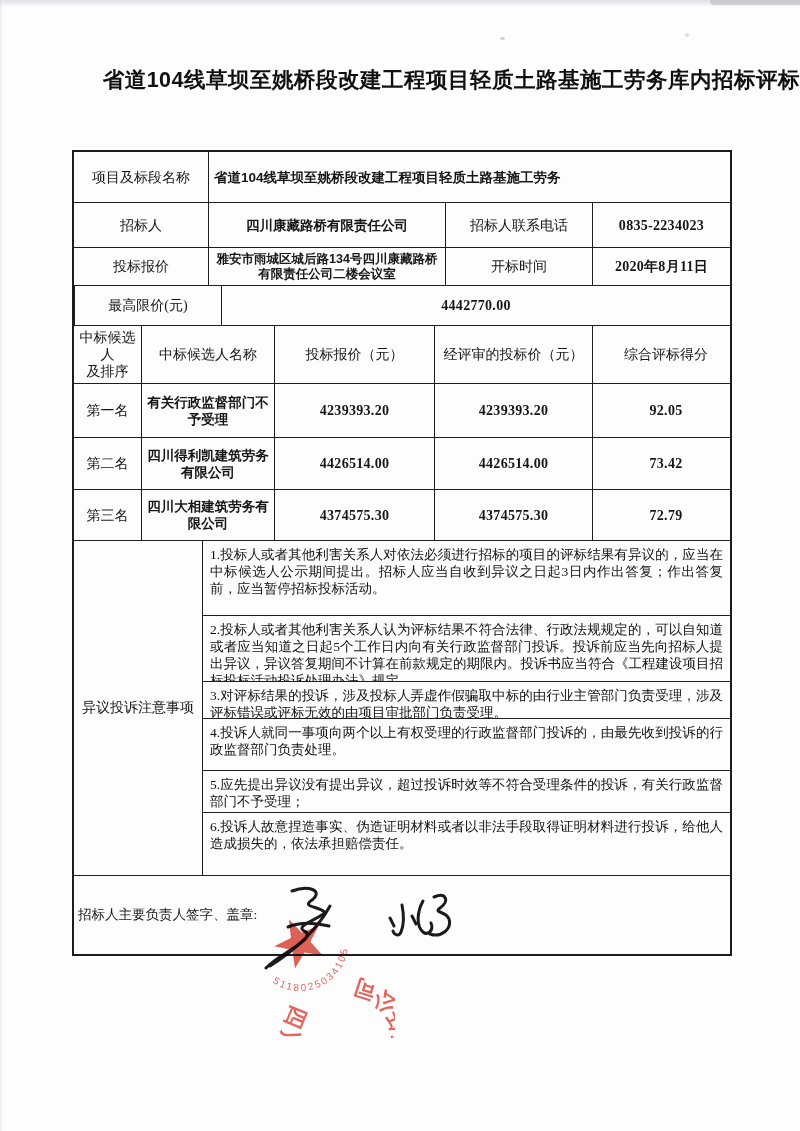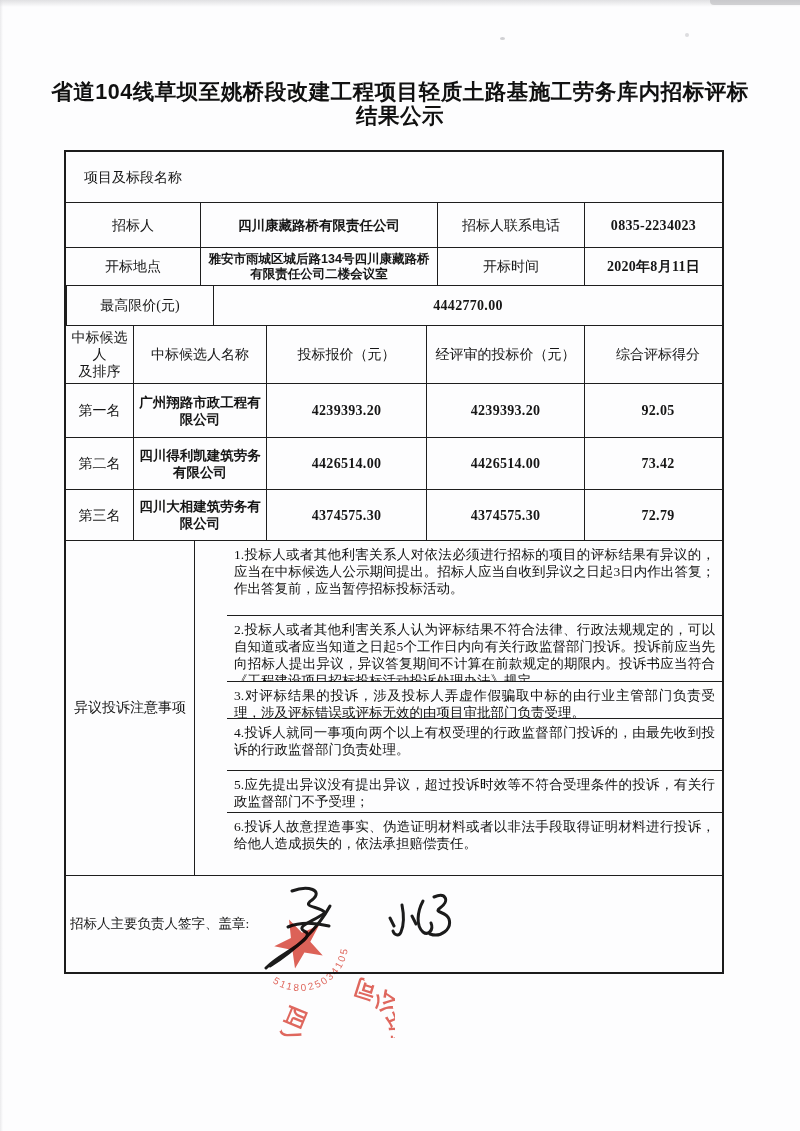--- a/index.html
+++ b/index.html
@@ -17,25 +17,25 @@
     background:linear-gradient(#c9c9cc, rgba(255,255,255,0)); opacity:.55; }
   .scan-corner { position:absolute; right:0; top:0; width:90px; height:5px;
     background:#b9b9bd; opacity:.6; border-radius:0 0 0 4px; }
   .scan-speck1 { position:absolute; left:500px; top:37px; width:5px; height:3px;
     background:#c4c4c8; border-radius:50%; opacity:.8; }
   .scan-speck2 { position:absolute; left:685px; top:33px; width:4px; height:4px;
     background:#cfcfd2; border-radius:50%; opacity:.7; }
   .scan-left { position:absolute; left:0; top:0; width:3px; height:1131px;
     background:linear-gradient(90deg,#d8d8db,rgba(255,255,255,0)); opacity:.5; }
 
-  .title { position:absolute; left:0; top:80px; width:800px; text-align:center;
+  .title { position:absolute; left:0; top:68px; width:800px; text-align:right;
     font-family:"Liberation Sans","DejaVu Sans",sans-serif;
     font-weight:700; font-size:21.5px; line-height:24px; color:#101010; letter-spacing:.5px; }
 
-  .tbl { position:absolute; left:64px; top:150px; width:660px;
+  .tbl { position:absolute; left:72px; top:150px; width:660px;
     border:2px solid #1c1c1c; background:transparent; }
   .row { display:flex; width:100%; border-top:1.5px solid #1e1e1e; }
   .row.first { border-top:none; }
   .cell { display:flex; align-items:center; justify-content:center; text-align:center;
     border-left:1.5px solid #1e1e1e; padding:2px 5px; font-size:14px; line-height:17px; }
   .cell.cfirst { border-left:none; }
   .cell.left { justify-content:flex-start; text-align:left; }
   .goth { font-family:"Liberation Sans","DejaVu Sans",sans-serif; font-weight:700; font-size:13.5px; }
   .num { letter-spacing:.3px;font-weight:bold; }
 
@@ -43,63 +43,63 @@
   .w-l1 { width:134px; } .w-v1 { width:237px; } .w-l2 { width:147px; } .w-v2 { flex:1; }
   .c1 { width:67px; } .c2 { width:133px; } .c3 { width:160px; } .c4 { width:158px; } .c5 { flex:1;padding-left:14px; }
 
   
   .h1{height:50px}.h2{height:45px}.h3{height:38px}.h4{height:40px}
   .h5{height:58px}.h6{height:54px}.h7{height:52px}.h8{height:51px}
 
   .notes-section { display:flex; height:335px; border-top:1.5px solid #1e1e1e; }
   .notes-label { width:128px; display:flex; align-items:center; justify-content:center;
     font-size:14px; }
-  .notes-col { flex:1; border-left:1.5px solid #1e1e1e; display:flex; flex-direction:column;padding-left:32px; }
+  .notes-col { flex:1; border-left:1.5px solid #1e1e1e; display:flex; flex-direction:column; }
   .note { border-top:1.5px solid #1e1e1e; padding:5px 7px 2px 7px;
     font-size:13.5px; line-height:17px; text-align:justify; color:#101010; overflow:hidden; }
   .note.nfirst { border-top:none; }
   .n1{height:74px}.n2{height:66px}.n3{height:37px}.n4{height:52px}.n5{height:42px}.n6{height:56px}
 
-  .sig-row { height:97px; border-top:1.5px solid #1e1e1e; display:flex; align-items:center;
+  .sig-row { height:79px; border-top:1.5px solid #1e1e1e; display:flex; align-items:center;
     padding:6px 4px; font-size:13.5px; }
 
   .seal { position:absolute; left:205px; top:848px; width:190px; height:190px;
     opacity:.88; mix-blend-mode:multiply; filter:blur(.3px); }
   .signature { position:absolute; left:250px; top:880px; width:210px; height:95px;
     mix-blend-mode:multiply; }
 </style>
 </head>
 <body>
 
 <div class="scan-top"></div>
 <div class="scan-corner"></div>
 <div class="scan-speck1"></div>
 <div class="scan-speck2"></div>
 <div class="scan-left"></div>
 
 <div class="title">
   <div>省道104线草坝至姚桥段改建工程项目轻质土路基施工劳务库内招标评标</div>
-  <div>结果公示</div>
 </div>
 
 <div class="tbl">
 
   <div class="row first h1">
     <div class="cell cfirst w-l1">项目及标段名称</div>
+    <div class="cell left goth" style="flex:1">省道104线草坝至姚桥段改建工程项目轻质土路基施工劳务</div>
   </div>
 
   <div class="row h2">
     <div class="cell cfirst w-l1">招标人</div>
     <div class="cell w-v1 goth">四川康藏路桥有限责任公司</div>
     <div class="cell w-l2">招标人联系电话</div>
     <div class="cell w-v2 num">0835-2234023</div>
   </div>
 
   <div class="row h3">
-    <div class="cell cfirst w-l1">开标地点</div>
+    <div class="cell cfirst w-l1">投标报价</div>
     <div class="cell w-v1 goth" style="font-size:12.5px;line-height:15px;padding:1px 3px;">雅安市雨城区城后路134号四川康藏路桥有限责任公司二楼会议室</div>
     <div class="cell w-l2">开标时间</div>
     <div class="cell w-v2 num">2020年8月11日</div>
   </div>
 
   <div class="row h4">
     <div class="cell w-l2">最高限价(元)</div>
     <div class="cell w-v2 num">4442770.00</div>
   </div>
 
@@ -111,21 +111,21 @@
       </div>
     </div>
     <div class="cell c2">中标候选人名称</div>
     <div class="cell c3">投标报价（元）</div>
     <div class="cell c4">经评审的投标价（元）</div>
     <div class="cell c5">综合评标得分</div>
   </div>
 
   <div class="row h6">
     <div class="cell cfirst c1">第一名</div>
-    <div class="cell c2 goth">广州翔路市政工程有限公司</div>
+    <div class="cell c2 goth">有关行政监督部门不予受理</div>
     <div class="cell c3 num">4239393.20</div>
     <div class="cell c4 num">4239393.20</div>
     <div class="cell c5 num">92.05</div>
   </div>
 
   <div class="row h7">
     <div class="cell cfirst c1">第二名</div>
     <div class="cell c2 goth">四川得利凯建筑劳务有限公司</div>
     <div class="cell c3 num">4426514.00</div>
     <div class="cell c4 num">4426514.00</div>

